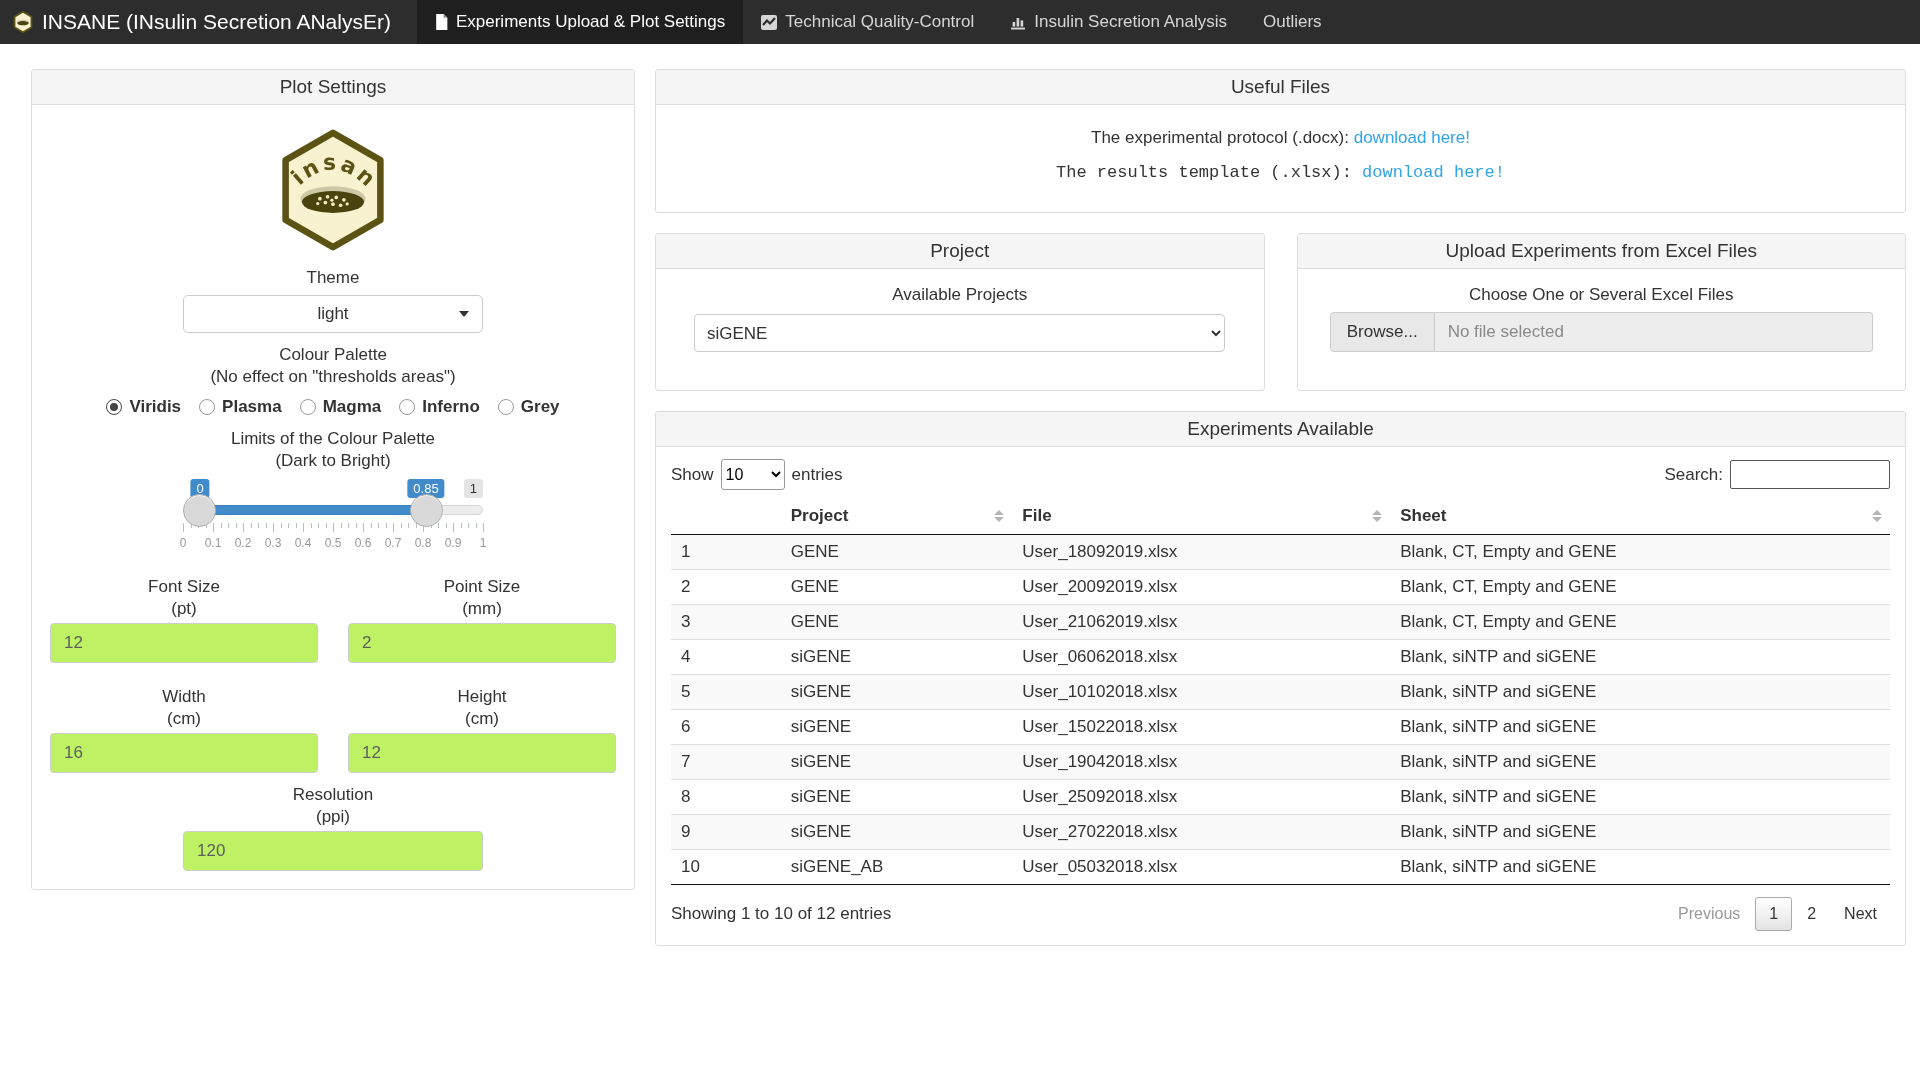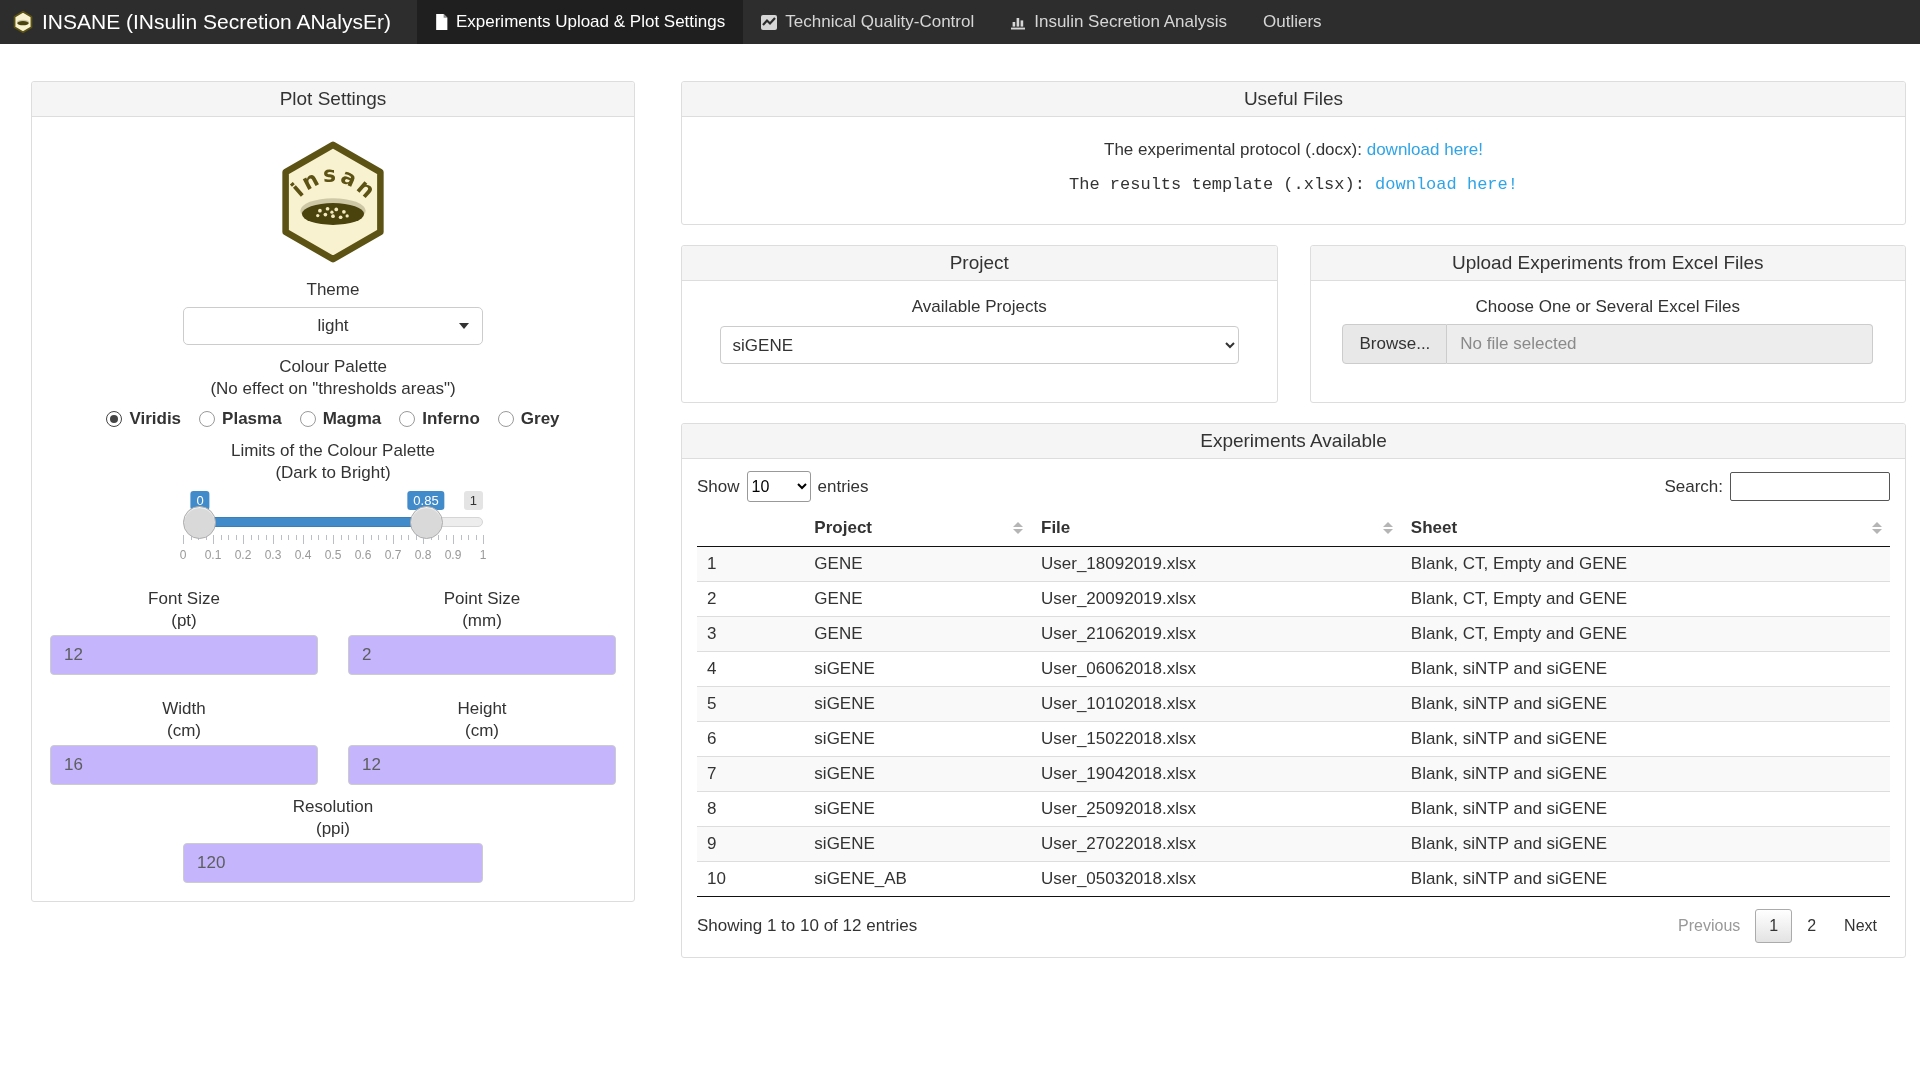--- a/index.html
+++ b/index.html
@@ -14,21 +14,21 @@
     font-family:"Liberation Sans",sans-serif;font-size:17px;color:#333;
   }
   
   .navbar{display:flex;align-items:stretch;height:44px;background:var(--navbar);}
   .brand{display:flex;align-items:center;gap:9px;padding:0 26px 0 13px;color:#fff;font-size:21px;white-space:nowrap;}
   .nav{display:flex;}
   .nav-item{display:flex;align-items:center;gap:8px;padding:0 18px;font-size:17px;color:#d6d6d6;cursor:pointer;white-space:nowrap;text-decoration:none;}
   .nav-item.active{background:var(--navbar-active);color:#fff;}
   .nav-icon{display:inline-block;flex:none;}
   
-  .content{display:flex;align-items:flex-start;gap:46px;padding:37px 14px 0 31px;}
+  .content{display:flex;align-items:flex-start;gap:20px;padding:25px 14px 0 31px;}
   .col-left{width:604px;flex:none;}
   .col-right{flex:1;min-width:0;}
   
   .panel{border:1px solid var(--border);border-radius:3px;background:#fff;margin-bottom:20px;}
   .panel-heading{background:var(--panel-header);border-bottom:1px solid var(--border);padding:6px 15px;text-align:center;font-size:19px;color:#333;border-radius:3px 3px 0 0;}
   .panel-body{padding:14px 18px 18px;text-align:center;}
   .two-col{display:flex;gap:32px;}
   .two-col > .panel{flex:1;margin-bottom:0;}
   
   .logo-wrap{margin:10px 0 0;}
@@ -52,21 +52,21 @@
   .irs-lab.from{left:17px;}
   .irs-lab.to{left:243px;}
   .irs-lab.max{left:auto;right:0;transform:none;background:#e4e4e4;color:#333;}
   .irs-grid{position:absolute;left:0;top:44px;width:300px;height:30px;}
   .tick{position:absolute;top:0;width:1px;height:5px;background:#b9bfc6;}
   .tick.major{height:9px;}
   .tick-label{position:absolute;top:13px;transform:translateX(-50%);font-size:12px;color:#999;}
   
   .fields{display:flex;gap:30px;margin-top:12px;}
   .field{flex:1;}
-  .form-control{width:100%;height:40px;border:1px solid #ccc;border-radius:4px;padding:0 13px;font-size:17px;color:#5e5e5e;background:#c4b5fd;}
+  .form-control{width:100%;height:40px;border:1px solid #ccc;border-radius:4px;padding:0 13px;font-size:17px;color:#5e5e5e;background:#bef264;}
   .res-wrap{width:300px;margin:0 auto;}
   
   .uf-line{margin:9px 0 15px;}
   .uf-line.last{margin:9px 0 12px;font-family:Liberation Mono, monospace;}
   a.link{color:var(--link);text-decoration:none;cursor:pointer;}
   .native-select{width:93%;height:38px;border:1px solid #ccc;border-radius:4px;background:#fff;font-size:17px;color:#333;padding:0 8px;margin-top:7px;}
   .upload-body{padding-bottom:38px;}
   .input-group{display:flex;width:95%;margin:7px auto 0;}
   .btn-browse{height:40px;padding:0 16px;background:#e8e8e8;border:1px solid #ccc;border-radius:4px 0 0 4px;font-size:17px;color:#333;cursor:pointer;font-family:inherit;}
   .file-box{flex:1;height:40px;border:1px solid #ccc;border-left:none;border-radius:0 4px 4px 0;background:#ededed;color:#8a8a8a;text-align:left;line-height:38px;padding:0 13px;white-space:nowrap;overflow:hidden;}

